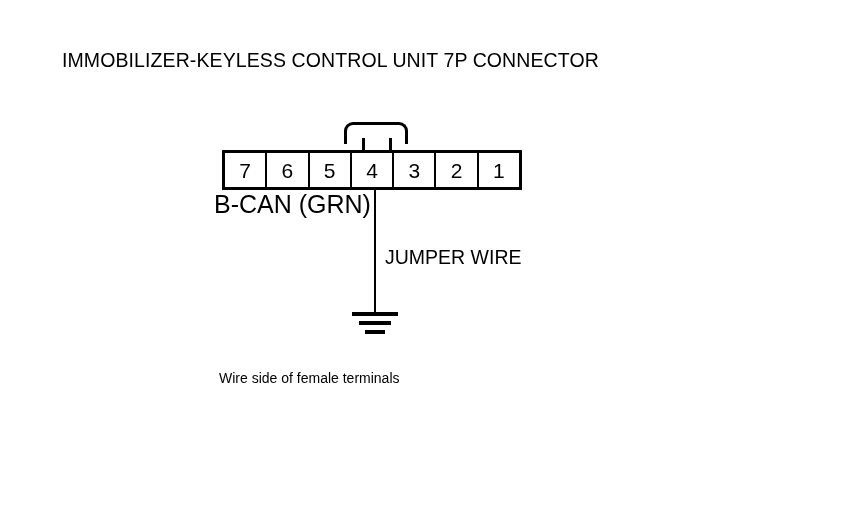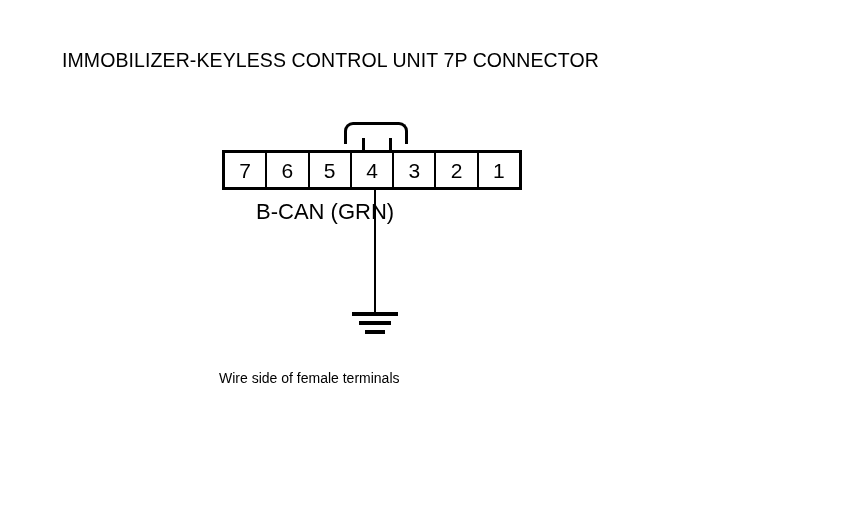--- a/index.html
+++ b/index.html
@@ -125,25 +125,24 @@
     background: #000000;
   }
   .gnd-1 { left: 352px; top: 312px; width: 46px; height: 4px; }
   .gnd-2 { left: 359px; top: 321px; width: 32px; height: 4px; }
   .gnd-3 { left: 365px; top: 330px; width: 20px; height: 4px; }
 
   
   .label-bcan {
     position: absolute;
     left: 214px;
-    top: 200px;
-    font-size: 22px;
+    top: 192px;
+    font-size: 25px;
     line-height: 24px;
     white-space: nowrap;
-    margin-left: 42px;
   }
   .label-jumper {
     position: absolute;
     left: 385px;
     top: 245px;
     font-size: 19.5px;
     line-height: 24px;
     white-space: nowrap;
   }
   .caption {
@@ -181,16 +180,17 @@
   </div>
 
   <div class="wire"></div>
 
   <div class="gnd-bar gnd-1"></div>
   <div class="gnd-bar gnd-2"></div>
   <div class="gnd-bar gnd-3"></div>
 
   <div class="label-bcan">B-CAN (GRN)</div>
 
+  <div class="label-jumper">JUMPER WIRE</div>
 
   <div class="caption">Wire side of female terminals</div>
 
 </div>
 
 </body></html>

